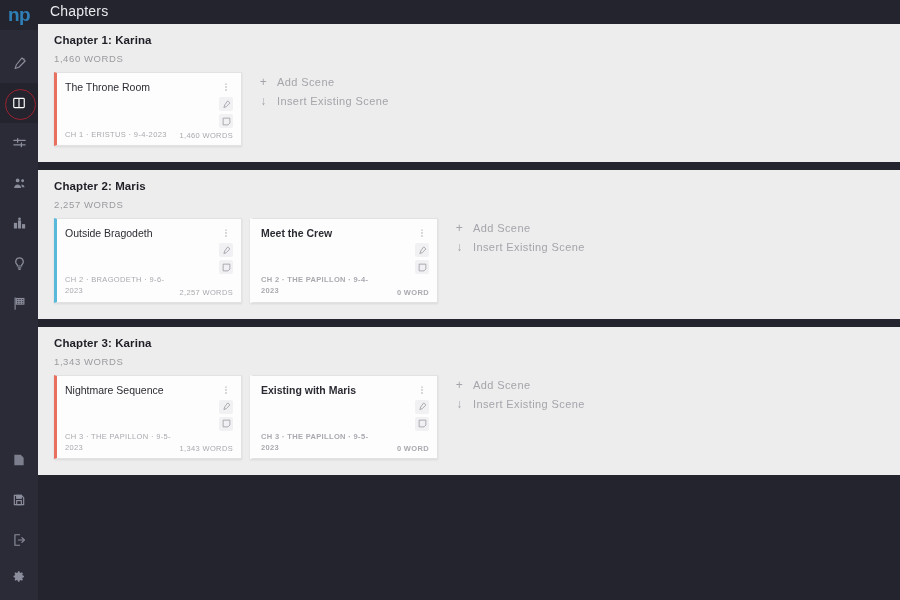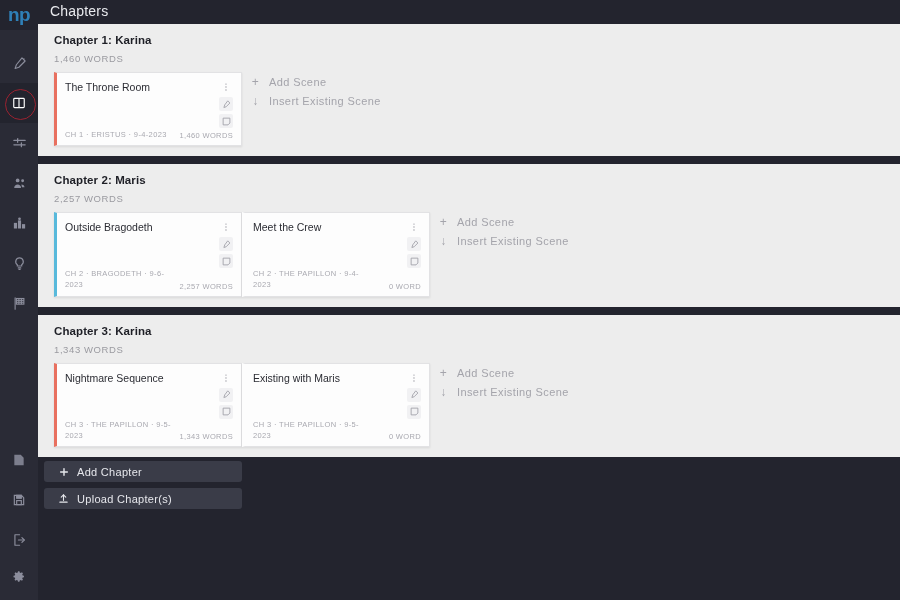--- a/index.html
+++ b/index.html
@@ -111,40 +111,41 @@
     font-size: 9.5px;
     color: #9a9aa0;
     letter-spacing: 0.6px;
     margin-top: 7px;
     margin-bottom: 8px;
   }
 
   .scene-row {
     display: flex;
     align-items: flex-start;
-    padding-bottom: 10px;
+    gap: 8px;
+    padding-bottom: 16px;
   }
 
   
   .scene-card {
     width: 188px;
     min-height: 74px;
     background: #fdfdfd;
     border: 1px solid #e2e2e4;
     border-left: 3px solid transparent;
     box-shadow: 0 1px 2px rgba(0,0,0,0.09);
     position: relative;
     display: flex;
     flex-direction: column;
     justify-content: space-between;
     padding: 7px 8px 5px 8px;
   }
   .scene-card.accent-red { border-left-color: #e8705f; }
   .scene-card.accent-cyan { border-left-color: #58b9db; }
-  .scene-card.accent-none { border-left-color: transparent; }
+  .scene-card.accent-none { border-left-color: transparent; font-weight: bold; }
 
   .scene-head {
     display: flex;
     justify-content: space-between;
     align-items: flex-start;
   }
   .scene-name {
     font-size: 10.5px;
     color: #2b2c33;
     line-height: 1.2;
@@ -565,35 +566,14 @@
           </div>
           <div class="scene-link">
             <span class="lk-icon">↓</span>
             <span>Insert Existing Scene</span>
           </div>
         </div>
       </div>
     </div>
   </div>
 
-  <div class="bottom-actions">
-    <div class="wide-btn">
-      <span class="bi">
-        <svg width="10" height="10" viewBox="0 0 24 24" fill="none" stroke="currentColor" stroke-width="3.4" stroke-linecap="round">
-            <line x1="12" y1="4" x2="12" y2="20"></line>
-            <line x1="4" y1="12" x2="20" y2="12"></line>
-          </svg>
-      </span>
-      <span>Add Chapter</span>
-    </div>
-    <div class="wide-btn">
-      <span class="bi">
-        <svg width="11" height="11" viewBox="0 0 24 24" fill="none" stroke="currentColor" stroke-width="2.4" stroke-linecap="round" stroke-linejoin="round">
-            <path d="M12 16V4"></path>
-            <polyline points="7,9 12,4 17,9"></polyline>
-            <line x1="4" y1="20" x2="20" y2="20"></line>
-          </svg>
-      </span>
-      <span>Upload Chapter(s)</span>
-    </div>
-  </div>
 
 </div>
 
 </body></html>

